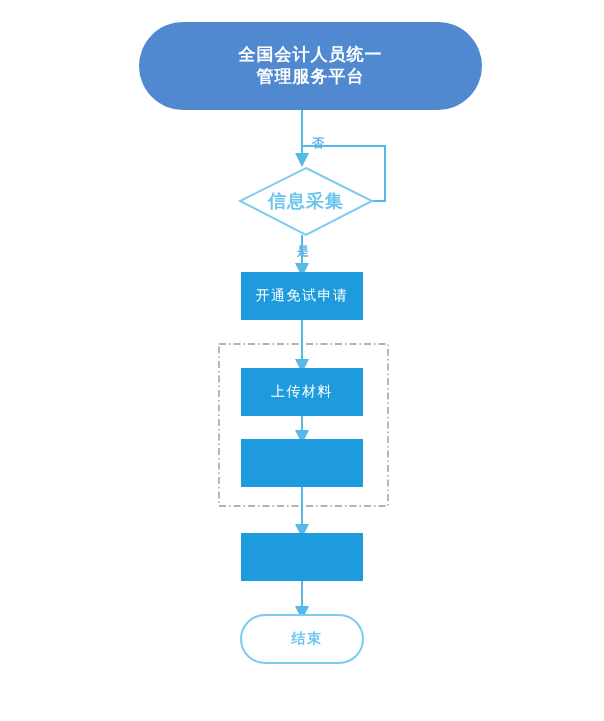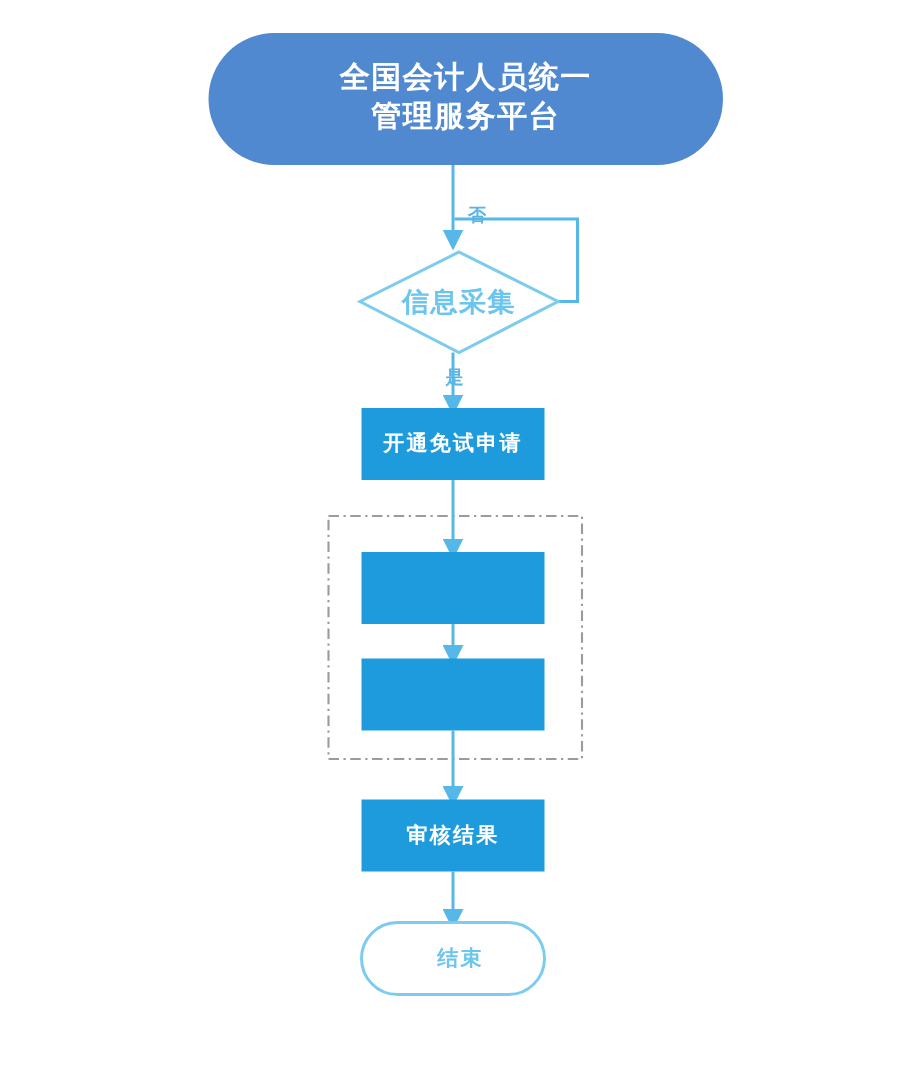--- a/index.html
+++ b/index.html
@@ -37,40 +37,40 @@
     line-height: 1.28;
     white-space: pre-line;
   }
 
   .title-label {
     left: 139px;
     top: 22px;
     width: 343px;
     height: 88px;
     color: #ffffff;
-    font-size: 20px;
+    font-size: 17px;
     font-weight: 700;
     letter-spacing: 1px;
   }
 
   .decision-label {
     left: 240px;
     top: 168px;
     width: 132px;
     height: 67px;
     color: #6cc5ef;
     font-size: 18px;
     font-weight: 700;
     letter-spacing: 1px;
   }
 
   .process-label {
     color: #ffffff;
     font-size: 14px;
-    font-weight: 700;
+    font-weight: 400;
     letter-spacing: 1.5px;
     width: 122px;
     height: 48px;
     left: 241px;
   }
 
   .end-label {
     left: 241px;
     top: 615px;
     width: 132px;
@@ -134,23 +134,23 @@
     <rect x="241" y="615" width="122" height="48" rx="24" ry="24" fill="#ffffff" stroke="#7ecbf0" stroke-width="2"></rect>
   </svg>
 
   <div class="node-label title-label">全国会计人员统一
 管理服务平台</div>
 
   <div class="node-label decision-label">信息采集</div>
 
   <div class="node-label process-label" style="top:272px;">开通免试申请</div>
 
+  <div class="node-label process-label" style="top:368px;">上传材料</div>
 
 
-  <div class="node-label process-label" style="top:533px;">审核结果</div>
 
   <div class="node-label end-label">结束</div>
 
   <div class="edge-label edge-label-no">否</div>
 
   <div class="edge-label edge-label-yes">是</div>
 
 </div>
 
 </body></html>

